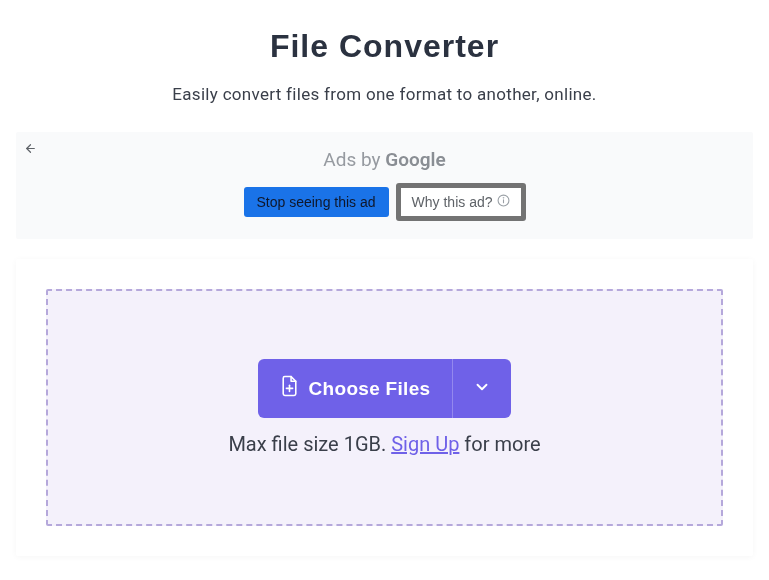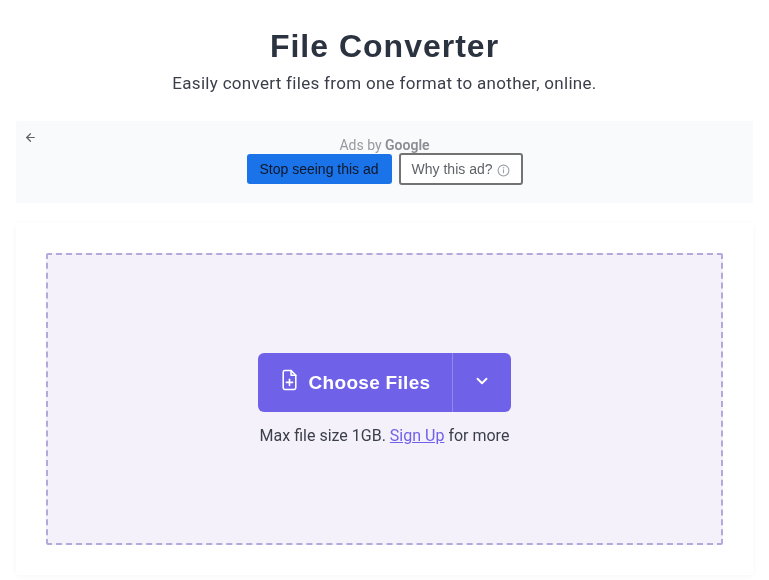--- a/index.html
+++ b/index.html
@@ -23,21 +23,21 @@
       color: #2b3240;
       letter-spacing: 1px;
       margin-top: 28px;
       font-family: 'Arial Black', Arial, sans-serif;
     }
     
     .hero-subtitle {
       text-align: center;
       font-size: 17px;
       color: #3a3f4a;
-      margin-top: 8px;
+      margin-top: 19px;
       letter-spacing: 0.3px;
     }
     
     .ad-container {
       margin: 28px 16px 0 16px;
       background: #f9fafb;
       border-radius: 2px;
       padding: 16px 0 18px 0;
       position: relative;
     }
@@ -46,23 +46,23 @@
       position: absolute;
       left: 8px;
       top: 10px;
       color: #5f6368;
       font-size: 13px;
       cursor: pointer;
     }
     
     .ad-header {
       text-align: center;
-      font-size: 14px;
+      font-size: 19px;
       color: #969aa0;
-      margin-bottom: 0;
+      margin-bottom: 12px;
       font-weight: 400;
     }
     
     .ad-header .google-text {
       font-weight: 600;
       color: #8a8e94;
     }
     
     .ad-buttons {
       text-align: center;
@@ -75,48 +75,48 @@
       padding: 7px 13px;
       font-size: 14px;
       border-radius: 3px;
       cursor: pointer;
       margin-right: 3px;
     }
     
     .ad-btn-secondary {
       background: #ffffff;
       color: #5f6368;
-      border: 2px solid #737373;
+      border: 5px solid #737373;
       padding: 6px 11px;
       font-size: 14px;
       border-radius: 3px;
       cursor: pointer;
       display: inline-flex;
-      align-items: flex-end;
+      align-items: flex-start;
       gap: 4px;
     }
     
     .info-icon {
       display: inline-flex;
       align-items: center;
     }
     
     .main-card {
       margin: 20px 16px 0 16px;
       background: #ffffff;
       border-radius: 2px;
       box-shadow: 0 1px 6px rgba(0,0,0,0.04);
       padding: 30px;
     }
     
     .dropzone {
       border: 2px dashed #b5a8db;
       background: #f4f1fb;
       border-radius: 2px;
-      height: 292px;
+      height: 237px;
       display: flex;
       flex-direction: column;
       align-items: center;
       justify-content: center;
     }
     
     .choose-files-group {
       display: flex;
     }
     
@@ -142,21 +142,21 @@
       padding: 16px 20px;
       border-radius: 0 6px 6px 0;
       cursor: pointer;
       display: flex;
       align-items: center;
       justify-content: center;
     }
     
     .file-size-note {
       margin-top: 14px;
-      font-size: 16px;
+      font-size: 20px;
       color: #3a3f4a;
     }
     
     .file-size-note a {
       color: #6f61e8;
       text-decoration: underline;
     }
   </style>
 </head>
 <body>

